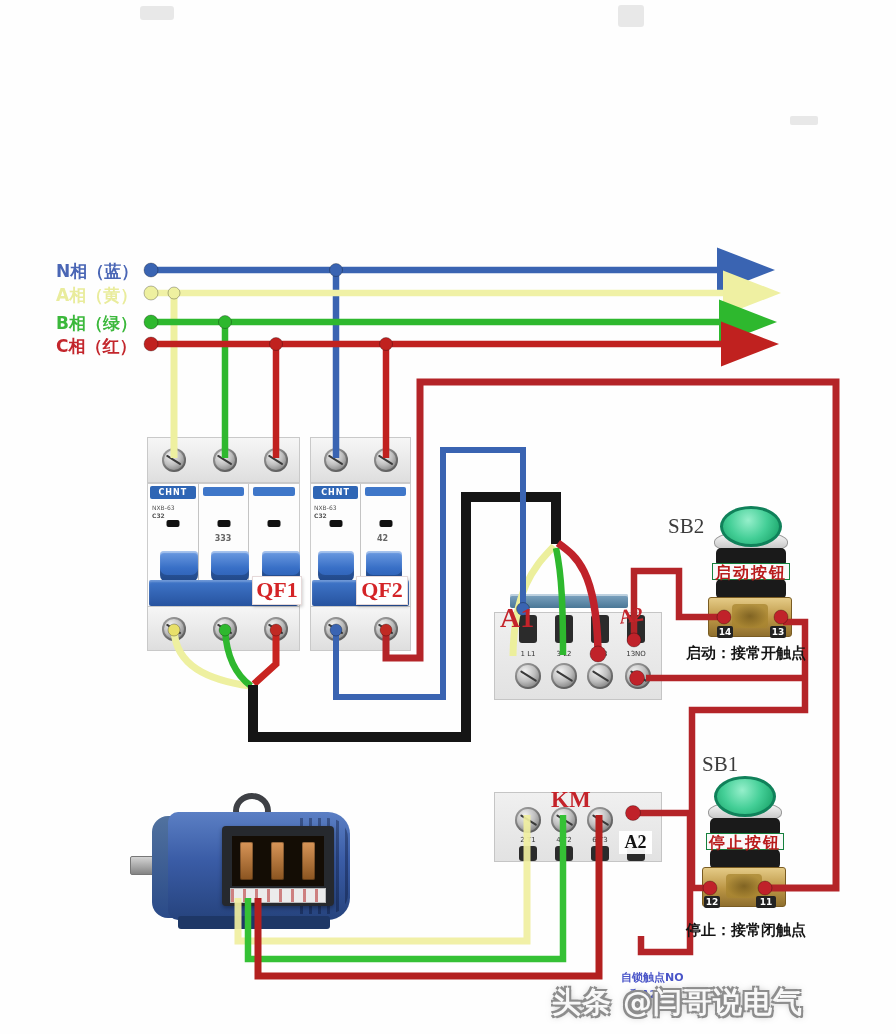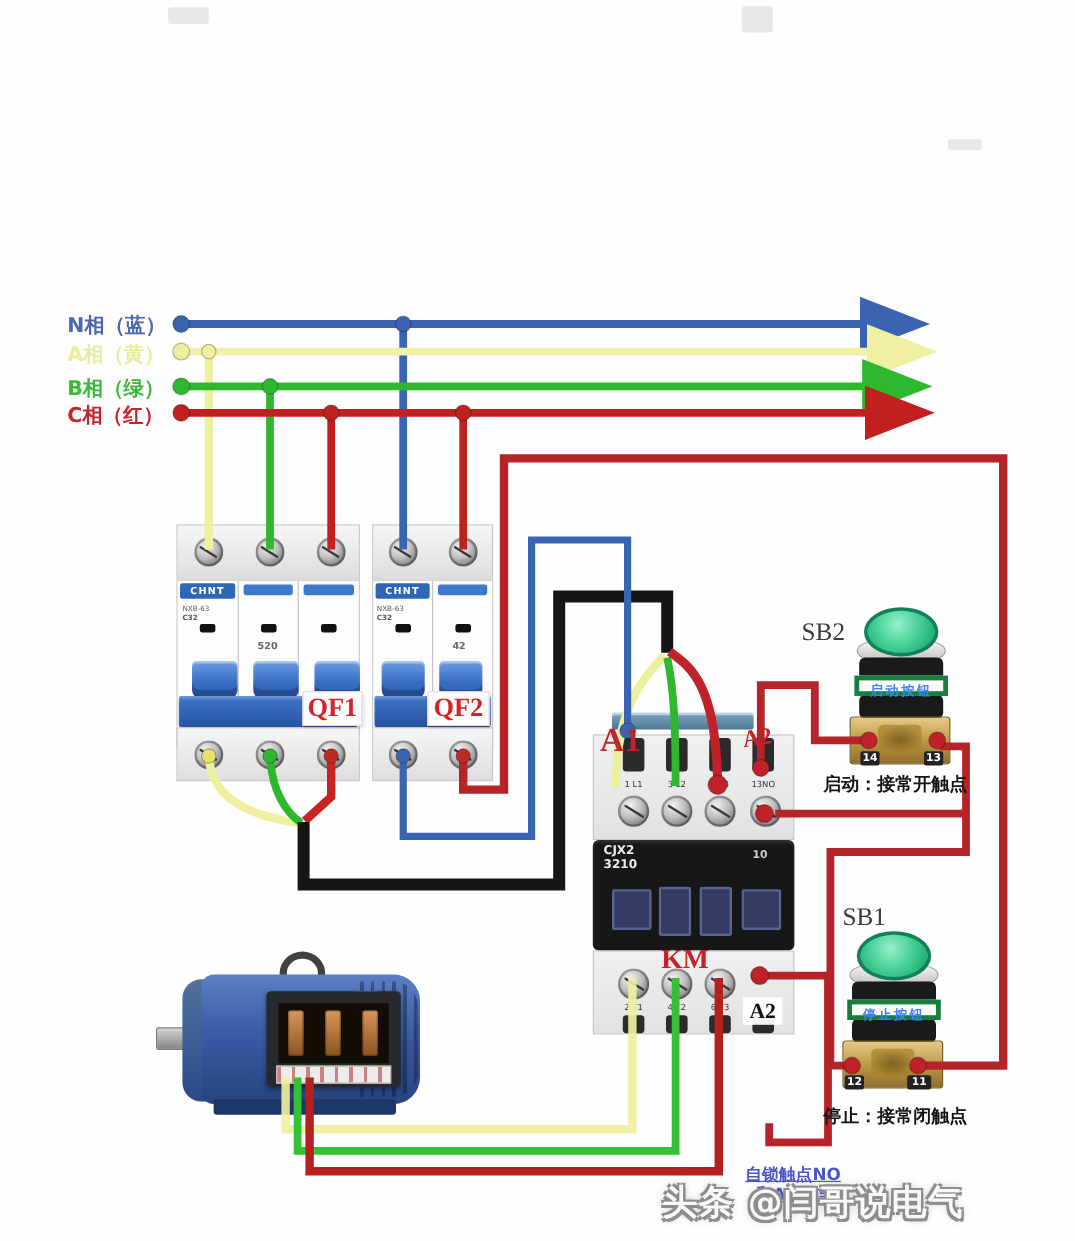--- a/index.html
+++ b/index.html
@@ -33,22 +33,22 @@
   .claw{position:absolute;background:#2b2b2b;border-radius:3px;}
   .ct-termlabel{position:absolute;font-size:7px;color:#333;white-space:nowrap;transform:translateX(-50%);}
   .ct-body{background:#171717;border-radius:5px;box-shadow:inset 0 2px 3px rgba(255,255,255,.12);}
   .win{position:absolute;background:#353c63;box-shadow:inset 0 0 0 2px #5a638f;border-radius:2px;}
   .redserif{font-family:"Liberation Serif",serif;font-weight:bold;color:#c4232a;}
   
   .pb-cap{background:radial-gradient(circle at 45% 32%,#96efcb 0%,#44cf97 48%,#1fa96f 85%);
           border-radius:50%;border:3px solid #10815a;box-sizing:border-box;}
   .pb-collar{background:linear-gradient(#fefefe,#b9b9b9);border-radius:50%/46%;border:1px solid #9a9a9a;box-sizing:border-box;}
   .pb-black{background:#1a1a1a;border-radius:5px;}
-  .pb-band{background:#fafafa;color:#3b82f6;font-weight:bold;font-size:11px;text-align:center;
-           letter-spacing:2px;line-height:17px;border:4px solid #15803d;box-sizing:border-box;}
+  .pb-band{background:#fafafa;color:#b91c1c;font-weight:bold;font-size:16px;text-align:center;
+           letter-spacing:2px;line-height:17px;border:1px solid #15803d;box-sizing:border-box;}
   .pb-gold{background:linear-gradient(180deg,#e5cb87,#bb9544 55%,#8f6f2e);border:1px solid #7a5c22;
            box-sizing:border-box;border-radius:3px;}
   .pb-gold::before{content:"";position:absolute;left:28%;top:15%;width:44%;height:65%;
            background:radial-gradient(#6b5115,#a8852f 70%);border-radius:4px;opacity:.75;}
   .pb-chip{background:#222;color:#fff;font-size:9px;font-weight:bold;text-align:center;line-height:12px;border-radius:2px;}
   .pb-note{font-size:15px;font-weight:bold;color:#141414;white-space:nowrap;}
   .sb-name{font-family:"Liberation Serif",serif;font-size:21px;color:#3b3b3b;}
   
   .mt-eye{border:6px solid #3e4045;border-radius:50%;background:transparent;}
   .mt-endbell{background:linear-gradient(180deg,#51729f,#2a4a88);border-radius:16px 6px 6px 16px;}
@@ -56,21 +56,21 @@
   .mt-fins{background:repeating-linear-gradient(90deg,rgba(8,18,48,.38) 0 3px,transparent 3px 9px);border-radius:0 20px 20px 0;}
   .mt-shaft{background:linear-gradient(#d4d4d4,#848484);border-radius:2px;border:1px solid #777;}
   .mt-feet{background:#1e3766;border-radius:3px;}
   .mt-box{background:#26292e;border-radius:4px;box-shadow:0 2px 4px rgba(0,0,0,.35);}
   .mt-cavity{background:#140d05;}
   .copper{position:absolute;width:13px;height:38px;background:linear-gradient(#d89558,#8a5420);
           border-radius:2px;box-shadow:inset 0 0 0 1px rgba(0,0,0,.3);}
   .mt-strip{background:#ececec;border:1px solid #bbb;box-sizing:border-box;
             background-image:repeating-linear-gradient(90deg,rgba(180,40,40,.55) 0 3px,transparent 3px 12px);}
   .mt-plate{background:#e8ecef;border:1px solid #aab2ba;}
-  .annot-blue{color:#4a55c8;font-size:14px;font-weight:bold;white-space:nowrap;text-decoration:underline;}
+  .annot-blue{color:#4a55c8;font-size:11px;font-weight:bold;white-space:nowrap;}
   .watermark{font-size:29px;font-weight:bold;color:#f8f8f8;letter-spacing:1px;white-space:nowrap;
      text-shadow:-2px -2px 0 #8d8d8d,2px -2px 0 #8d8d8d,-2px 2px 0 #8d8d8d,2px 2px 0 #8d8d8d,0 0 7px rgba(110,110,110,.65);}
   .artifact{opacity:.22;background:#9a9a9a;}
   svg.wires{position:absolute;left:0;top:0;z-index:5;pointer-events:none;}
   .lbl{z-index:6;}
 </style>
 </head>
 <body>
 
 <div id="canvas">
@@ -93,21 +93,21 @@
     <div class="abs bk-body" style="left:0;top:46px;width:153px;height:141px;">
       <div class="pole">
         <div class="logo-chip">CHNT</div>
         <div class="tinytext" style="left:4px;top:20px;">NXB-63</div>
         <div class="tinytext" style="left:4px;top:28px;font-weight:bold;">C32</div>
         <div class="slot" style="top:36px;"></div>
       </div>
       <div class="pole">
         <div class="bluestrip"></div>
         <div class="slot" style="top:36px;"></div>
-        <div class="polemark" style="left:16px;top:50px;">520</div>
+        <div class="polemark" style="left:16px;top:50px;">333</div>
       </div>
       <div class="pole">
         <div class="bluestrip"></div>
         <div class="slot" style="top:36px;"></div>
       </div>
     </div>
     <div class="abs handle" style="left:13px;top:114px;width:38px;height:31px;"></div>
     <div class="abs handle" style="left:64px;top:114px;width:38px;height:31px;"></div>
     <div class="abs handle" style="left:115px;top:114px;width:38px;height:31px;"></div>
     <div class="abs toggle-base" style="left:2px;top:143px;width:149px;height:26px;"></div>
@@ -152,31 +152,20 @@
       <div class="claw" style="left:96px;top:2px;width:18px;height:28px;"></div>
       <div class="claw" style="left:132px;top:2px;width:18px;height:28px;"></div>
       <div class="ct-termlabel" style="left:33px;top:37px;">1 L1</div>
       <div class="ct-termlabel" style="left:69px;top:37px;">3 L2</div>
       <div class="ct-termlabel" style="left:105px;top:37px;">5 L3</div>
       <div class="ct-termlabel" style="left:141px;top:37px;">13NO</div>
       <div class="abs screw" style="left:20px;top:50px;width:26px;height:26px;"></div>
       <div class="abs screw" style="left:56px;top:50px;width:26px;height:26px;"></div>
       <div class="abs screw" style="left:92px;top:50px;width:26px;height:26px;"></div>
       <div class="abs screw" style="left:130px;top:50px;width:26px;height:26px;"></div>
-    </div>
-    <div class="abs ct-body" style="left:0;top:107px;width:168px;height:92px;">
-      <div class="abs" style="left:9px;top:4px;font-size:10px;font-weight:bold;color:#e9e9e9;line-height:11px;">
-        <div>CJX2</div>
-        <div>3210</div>
-      </div>
-      <div class="abs" style="left:133px;top:8px;font-size:9px;color:#cfcfcf;font-weight:bold;">10</div>
-      <div class="win" style="left:16px;top:41px;width:33px;height:34px;"></div>
-      <div class="win" style="left:55px;top:39px;width:27px;height:41px;"></div>
-      <div class="win" style="left:89px;top:39px;width:27px;height:41px;"></div>
-      <div class="win" style="left:124px;top:41px;width:33px;height:34px;"></div>
     </div>
     <div class="abs ct-block" style="left:0;top:199px;width:168px;height:70px;">
       <div class="abs screw" style="left:20px;top:14px;width:26px;height:26px;"></div>
       <div class="abs screw" style="left:56px;top:14px;width:26px;height:26px;"></div>
       <div class="abs screw" style="left:92px;top:14px;width:26px;height:26px;"></div>
       <div class="ct-termlabel" style="left:33px;top:43px;">2 T1</div>
       <div class="ct-termlabel" style="left:69px;top:43px;">4 T2</div>
       <div class="ct-termlabel" style="left:105px;top:43px;">6 T3</div>
       <div class="ct-termlabel" style="left:141px;top:43px;">14NO</div>
       <div class="claw" style="left:24px;top:53px;width:18px;height:15px;"></div>

